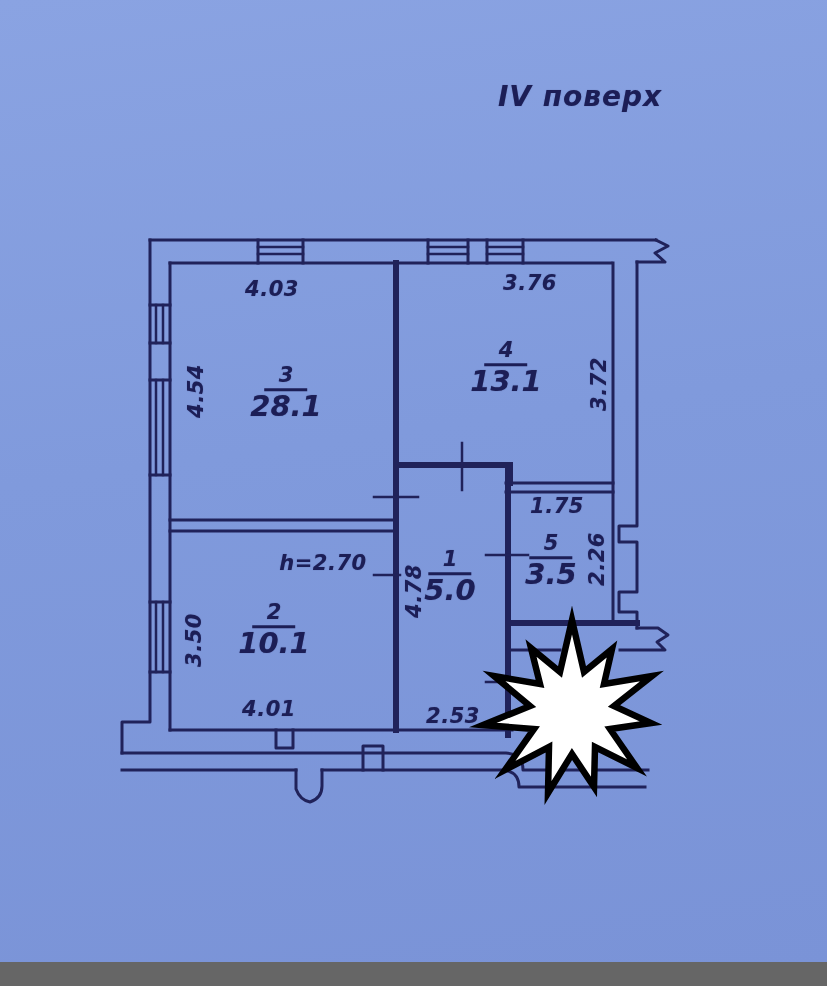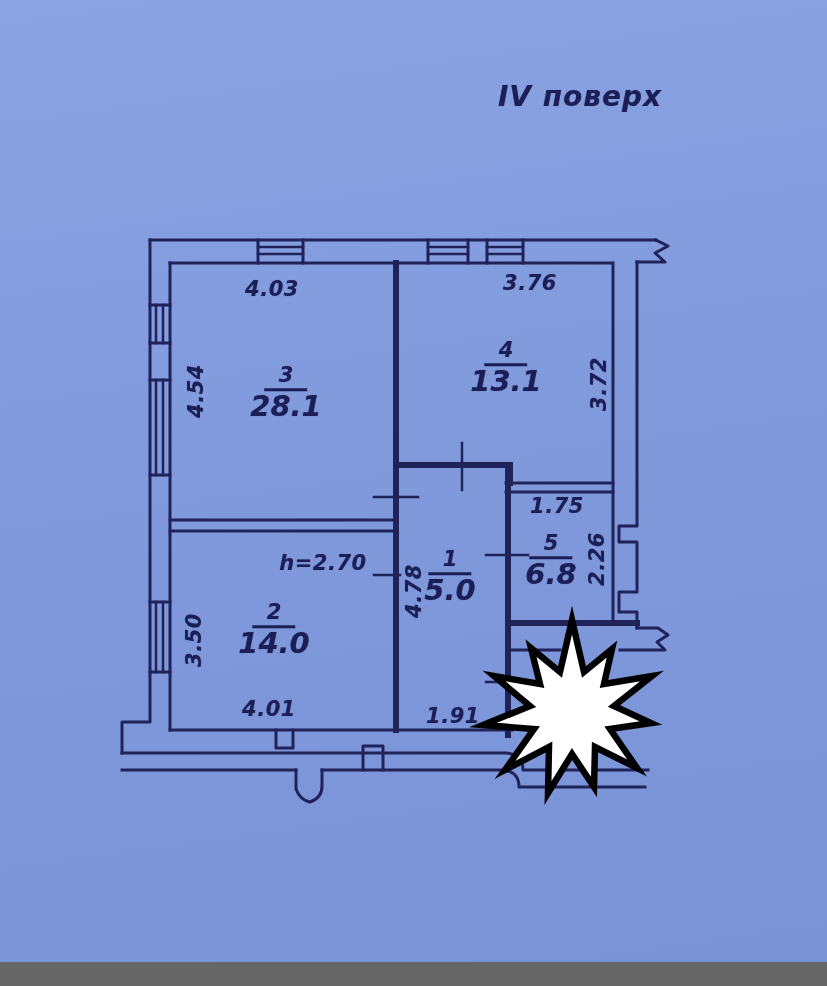--- a/index.html
+++ b/index.html
@@ -80,43 +80,43 @@
 
     <polygon points="572,620 584,672 612,649 604,684 652,676 614,706 651,723 610,729 637,768 595,747 594,787 572,754 548,793 549,747 505,770 534,729 483,725 530,706 494,676 540,684 531,648 560,672" fill="#ffffff" stroke="#000000" stroke-width="6.5" stroke-linejoin="miter" stroke-miterlimit="12"></polygon>
   </svg>
 
   <div class="lbl floor-title" style="left:580px;top:96px;">IV поверх</div>
 
   <div class="lbl" style="left:272px;top:289px;">4.03</div>
   <div class="lbl" style="left:530px;top:283px;">3.76</div>
   <div class="lbl" style="left:557px;top:506px;">1.75</div>
   <div class="lbl" style="left:269px;top:709px;">4.01</div>
-  <div class="lbl" style="left:453px;top:716px;">1.91</div>
+  <div class="lbl" style="left:453px;top:716px;">2.53</div>
   <div class="lbl" style="left:323px;top:545px;margin-top:18px;">h=2.70</div>
 
   <div class="lbl vert" style="left:196px;top:391px;">4.54</div>
   <div class="lbl vert" style="left:599px;top:384px;">3.72</div>
   <div class="lbl vert" style="left:597px;top:559px;">2.26</div>
   <div class="lbl vert" style="left:414px;top:591px;">4.78</div>
   <div class="lbl vert" style="left:194px;top:640px;">3.50</div>
 
   <div class="room" style="left:286px;top:393px;">
     <span class="num">3</span><br>
     <span class="area">28.1</span>
   </div>
   <div class="room" style="left:506px;top:368px;">
     <span class="num">4</span><br>
     <span class="area">13.1</span>
   </div>
   <div class="room" style="left:274px;top:630px;">
     <span class="num">2</span><br>
-    <span class="area">14.0</span>
+    <span class="area">10.1</span>
   </div>
   <div class="room" style="left:450px;top:577px;">
     <span class="num">1</span><br>
     <span class="area">5.0</span>
   </div>
   <div class="room" style="left:551px;top:561px;">
     <span class="num">5</span><br>
-    <span class="area">6.8</span>
+    <span class="area">3.5</span>
   </div>
 
 </div>
 
 </body></html>

